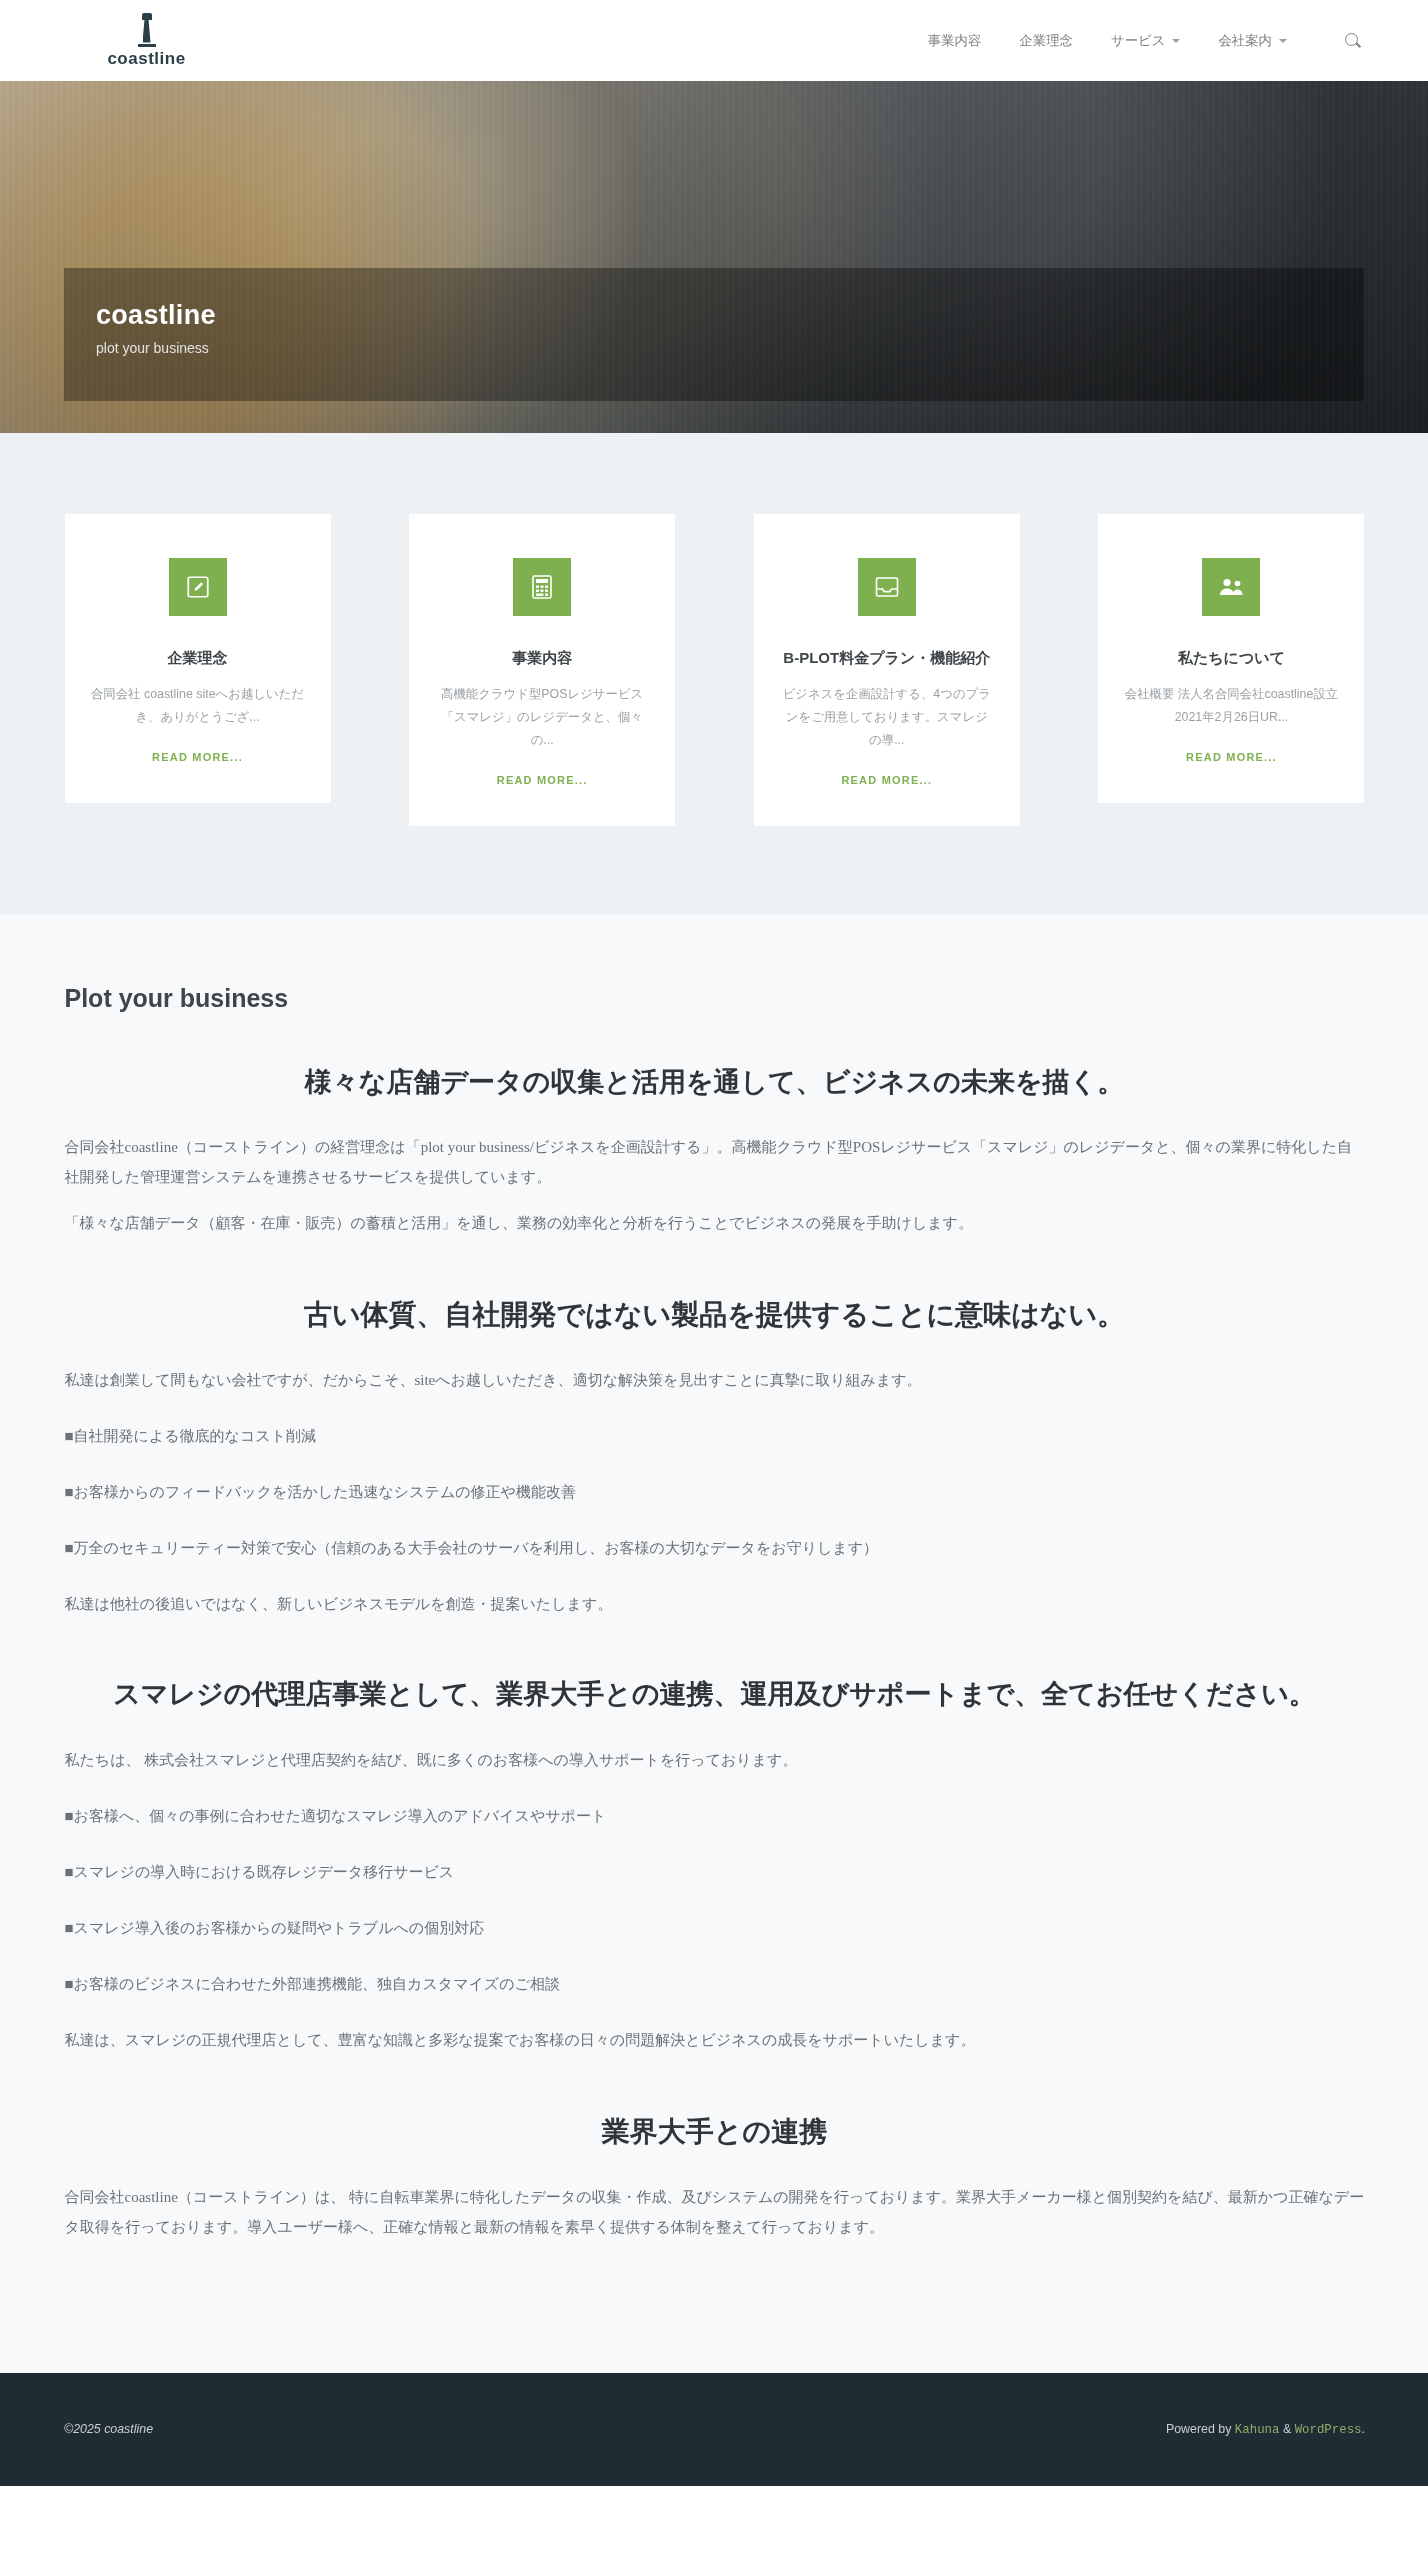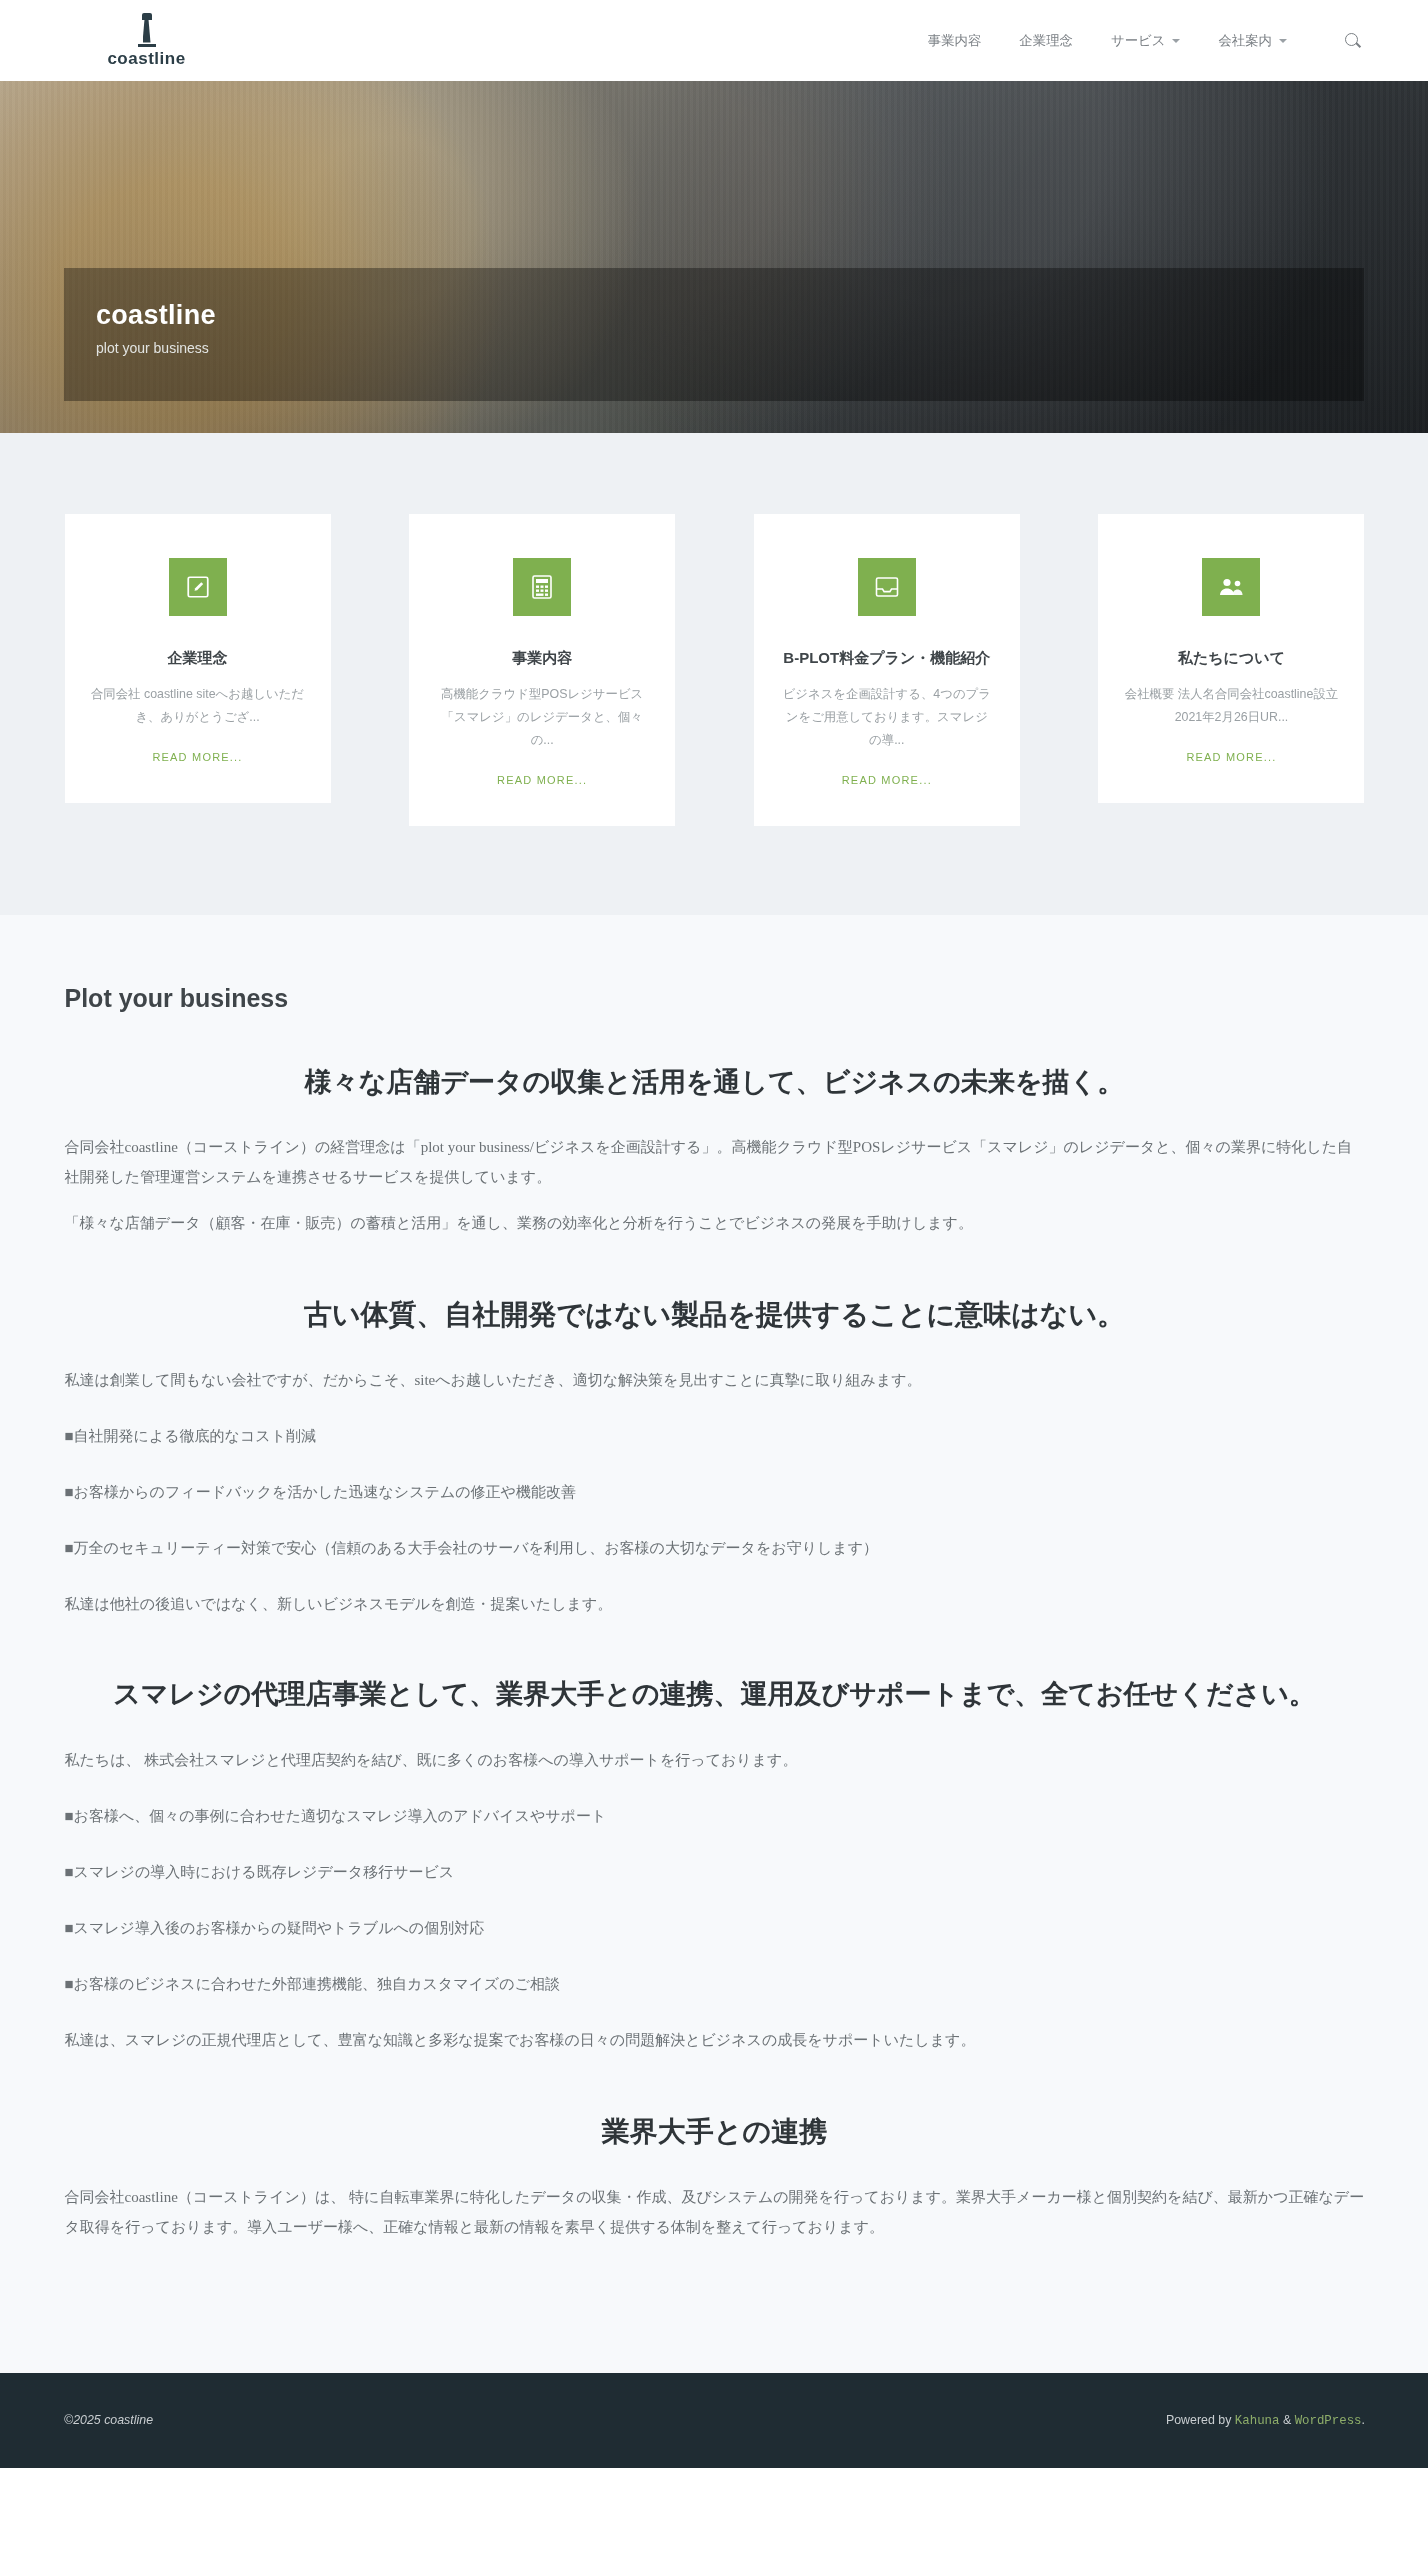--- a/index.html
+++ b/index.html
@@ -167,21 +167,21 @@
     margin-bottom: 14px;
   }
   .card-text {
     font-size: 12.4px;
     color: #9aa0a4;
     line-height: 1.85;
     margin-bottom: 22px;
   }
   .card-more {
     font-size: 11px;
-    font-weight: normal;
+    font-weight: bold;
     letter-spacing: 1.2px;
     color: #7fb04f;
     cursor: pointer;
   }
 
   
   .content {
     background: #f7f9fb;
     padding: 69px 0 79px;
   }
@@ -212,21 +212,21 @@
     color: #6b7175;
     margin-bottom: 16px;
     font-family: Liberation Serif, serif;
   }
   .para.spaced { margin-bottom: 26px; }
   .block { margin-bottom: 52px; }
 
   
   .site-footer {
     background: #1f2c33;
-    height: 95px;
+    height: 113px;
     display: flex;
     align-items: center;
     padding: 0 64px;
     color: #c9ced1;
     font-size: 12.4px;
   }
   .footer-left { font-style: italic; }
   .footer-right { margin-left: auto; }
   .footer-right a { color: #8fae6a; text-decoration: none; cursor: pointer; font-family: Liberation Mono, monospace; }
 </style>

